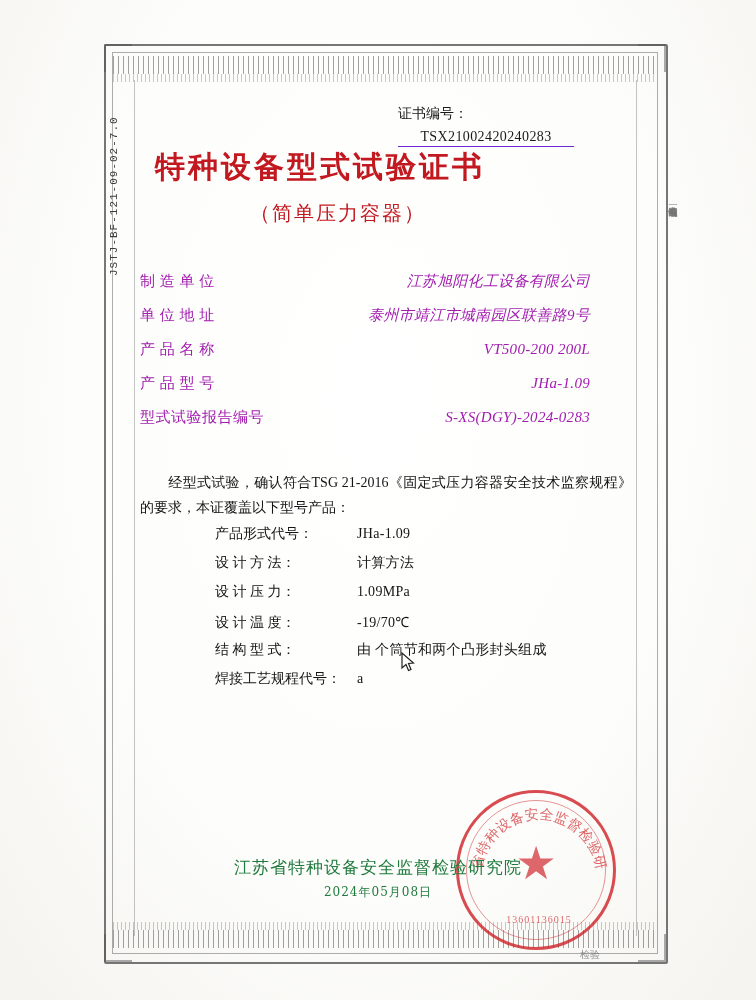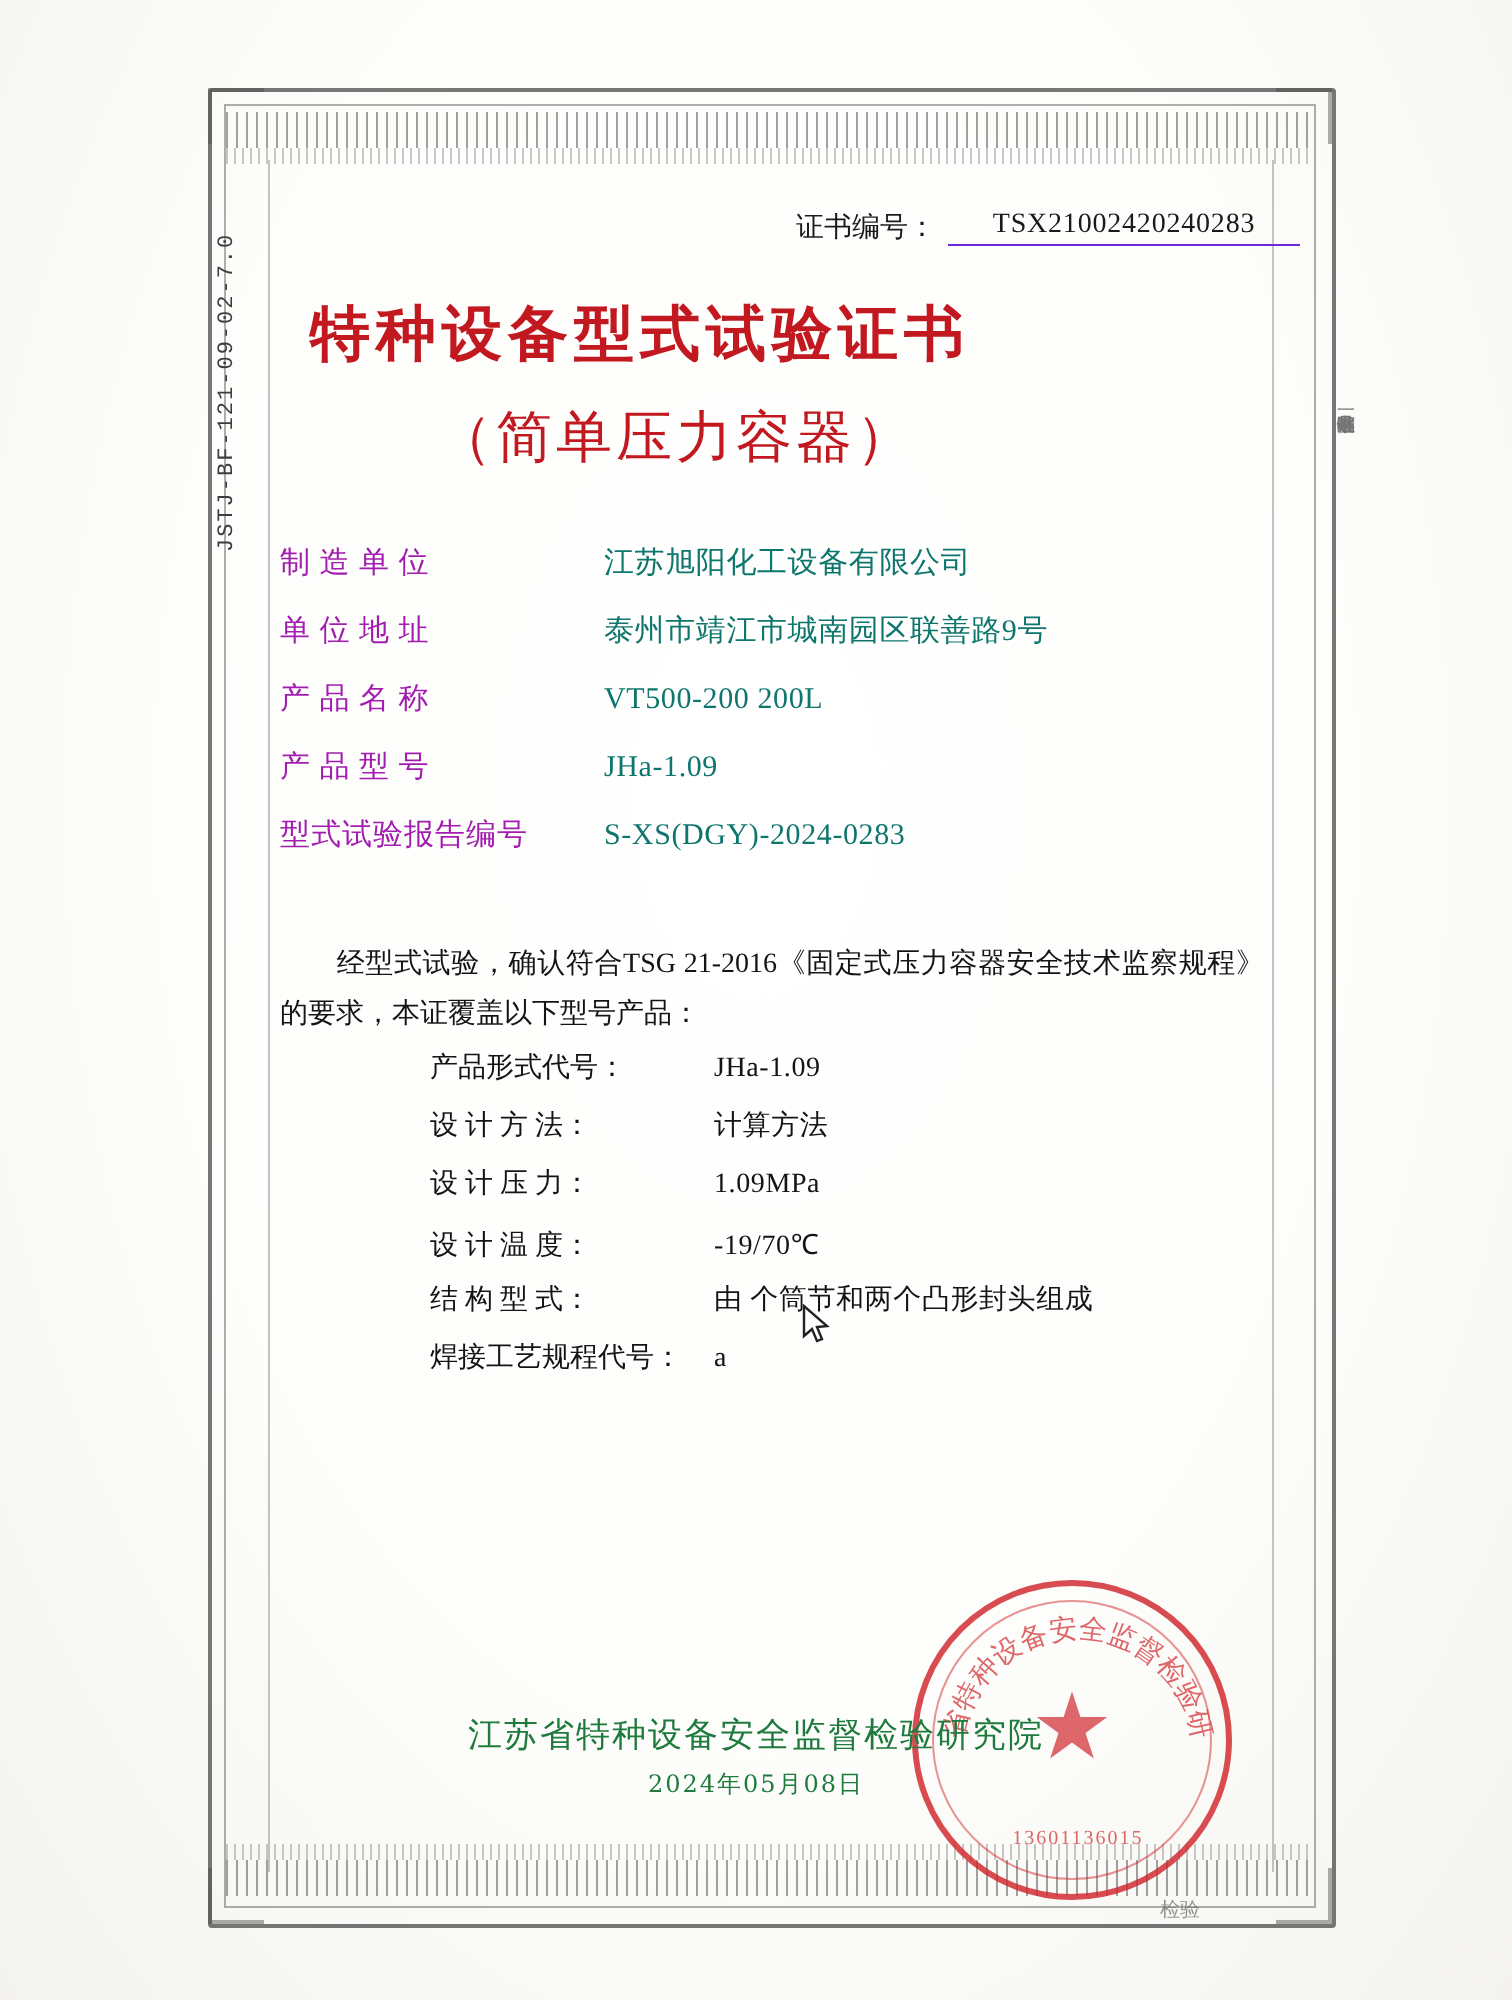--- a/index.html
+++ b/index.html
@@ -123,20 +123,21 @@
   
   .cert-no-row {
     position: absolute;
     left: 398px;
     top: 105px;
     display: flex;
     align-items: flex-start;
     gap: 6px;
     font-size: 14px;
     color: #1a1a1a;
+    flex-direction: column;
   }
   .cert-no-label { white-space: nowrap; }
   .cert-no-value {
     min-width: 168px;
     border-bottom: 1px solid #6d28d9;
     padding: 0 4px 1px 4px;
     font-family: "Liberation Serif", serif;
     font-size: 14px;
     letter-spacing: .4px;
     text-align: center;
@@ -154,21 +155,21 @@
     letter-spacing: 3px;
     color: #c2181f;
     font-family: "DejaVu Serif", serif;
   }
   .title-sub {
     position: absolute;
     left: 0;
     top: 200px;
     width: 676px;
     text-align: center;
-    font-size: 28px;
+    font-size: 20px;
     letter-spacing: 2px;
     color: #c2181f;
     font-family: "DejaVu Serif", serif;
   }
 
   
   .fields {
     position: absolute;
     left: 140px;
     top: 272px;
@@ -181,25 +182,26 @@
   }
   .field-label {
     width: 162px;
     font-size: 15px;
     color: #a21caf;
     letter-spacing: .5px;
     white-space: nowrap;
   }
   .field-value {
     flex: 1;
-    text-align: left;
+    text-align: right;
     font-size: 15px;
-    color: #0f766e;
+    color: #a21caf;
     letter-spacing: .3px;
     padding-right: 40px;
+    font-style: italic;
   }
 
   
   .para {
     position: absolute;
     left: 140px;
     top: 470px;
     width: 492px;
     font-size: 14px;
     line-height: 25px;

